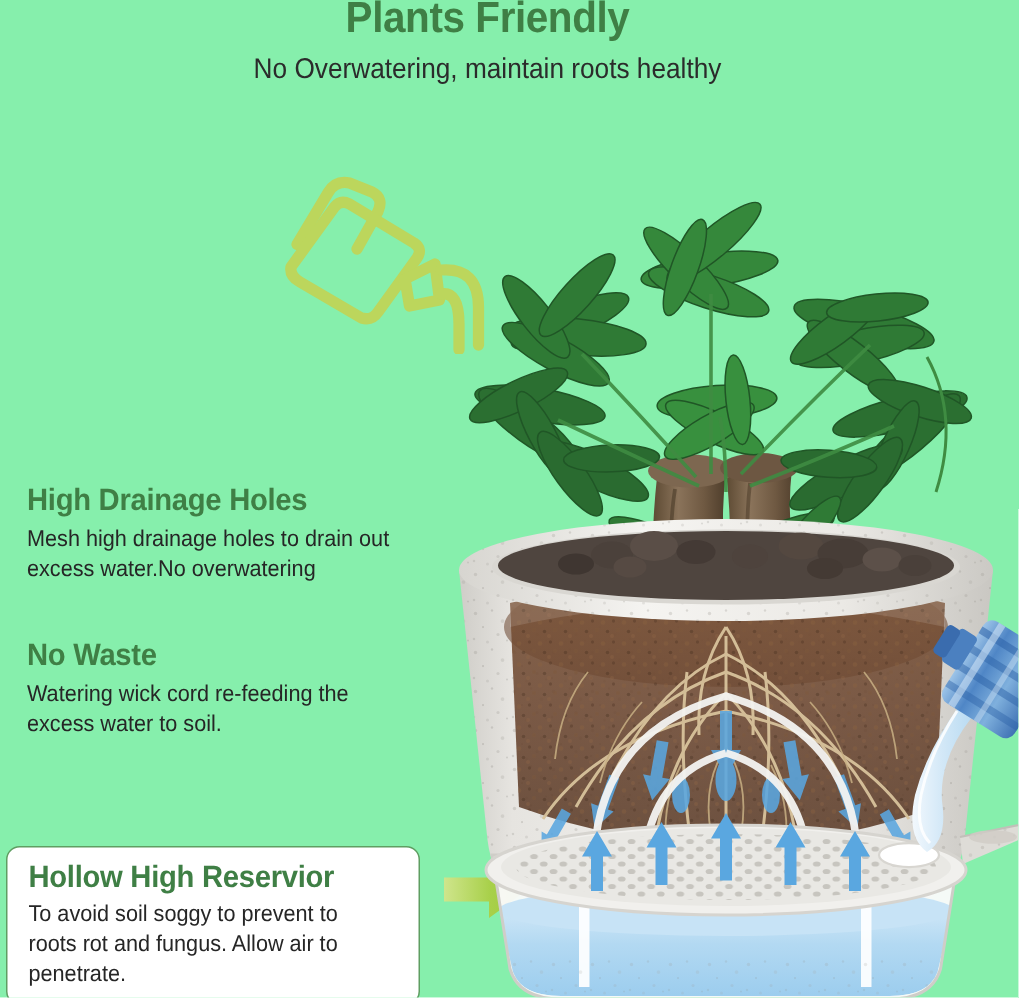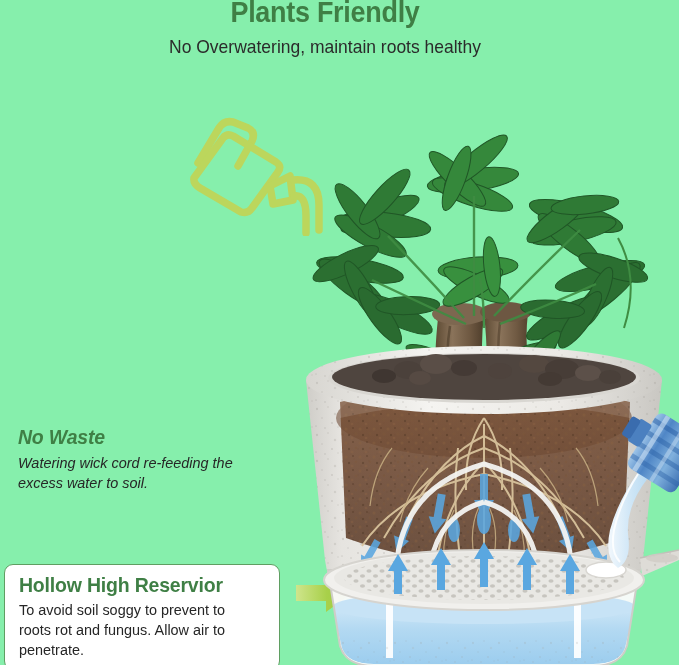--- a/index.html
+++ b/index.html
@@ -53,21 +53,21 @@
     white-space: nowrap;
   }
 
   
   .feature {
     position: absolute;
     left: 18px;
     width: 262px;
   }
   .feature.f0 { top: 322px; }
-  .feature.f1 { top: 425px; font-style: italic; }
+  .feature.f1 { top: 425px; }
 
   .feature-title {
     font-size: 20.5px;
     font-weight: bold;
     color: #3f7f45;
     font-family: "Liberation Sans Narrow", "Liberation Sans", sans-serif;
     transform: scaleX(0.95);
     transform-origin: left center;
     letter-spacing: -0.2px;
     white-space: nowrap;
@@ -142,20 +142,24 @@
         <path d="M16 74 L45 34 Q49 29 55 32 L98 58 Q104 62 100 68 L74 104 Q70 110 63 108 L22 84 Q15 80 16 74 Z"></path>
 
         <path d="M92 82 L112 72 L115 96 L95 100 Z"></path>
 
         <path d="M116 76 Q141 74 141 101 L141 126"></path>
         <path d="M116 92 Q128 90 128 112 L128 129"></path>
       </g>
     </svg>
   </div>
 
+  <div class="feature f0">
+    <div class="feature-title">High Drainage Holes</div>
+    <div class="feature-body">Mesh high drainage holes to drain out excess water.No overwatering</div>
+  </div>
 
   <div class="feature f1">
     <div class="feature-title">No Waste</div>
     <div class="feature-body">Watering wick cord re-feeding the excess water to soil.</div>
   </div>
 
   <div class="feature-box">
     <div class="feature-title">Hollow High Reservior</div>
     <div class="feature-body">To avoid soil soggy to prevent to roots rot and fungus. Allow air to penetrate.</div>
   </div>

